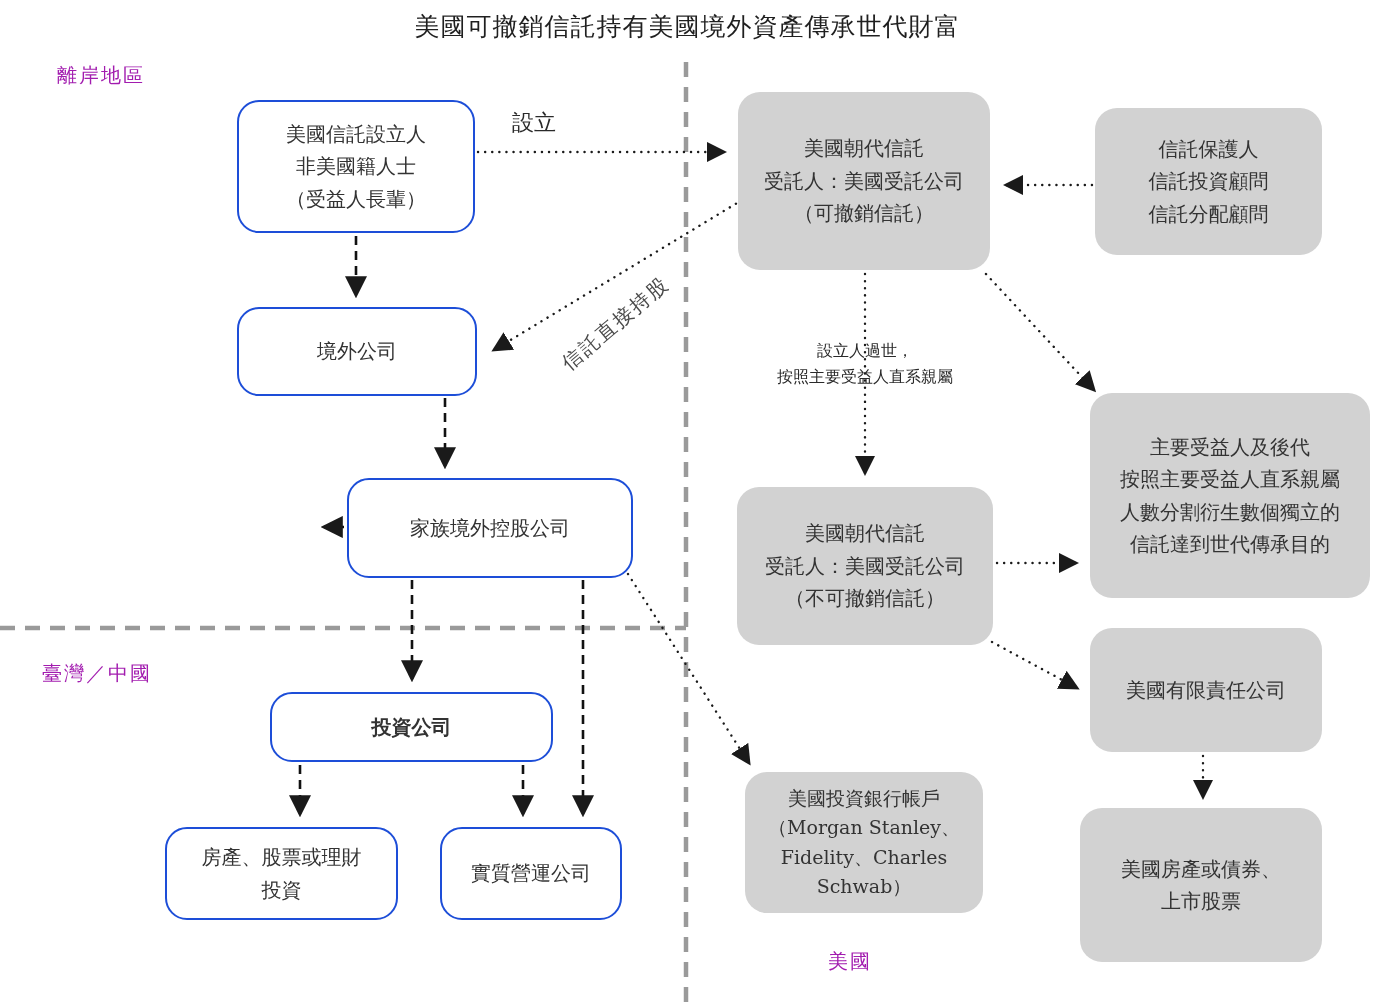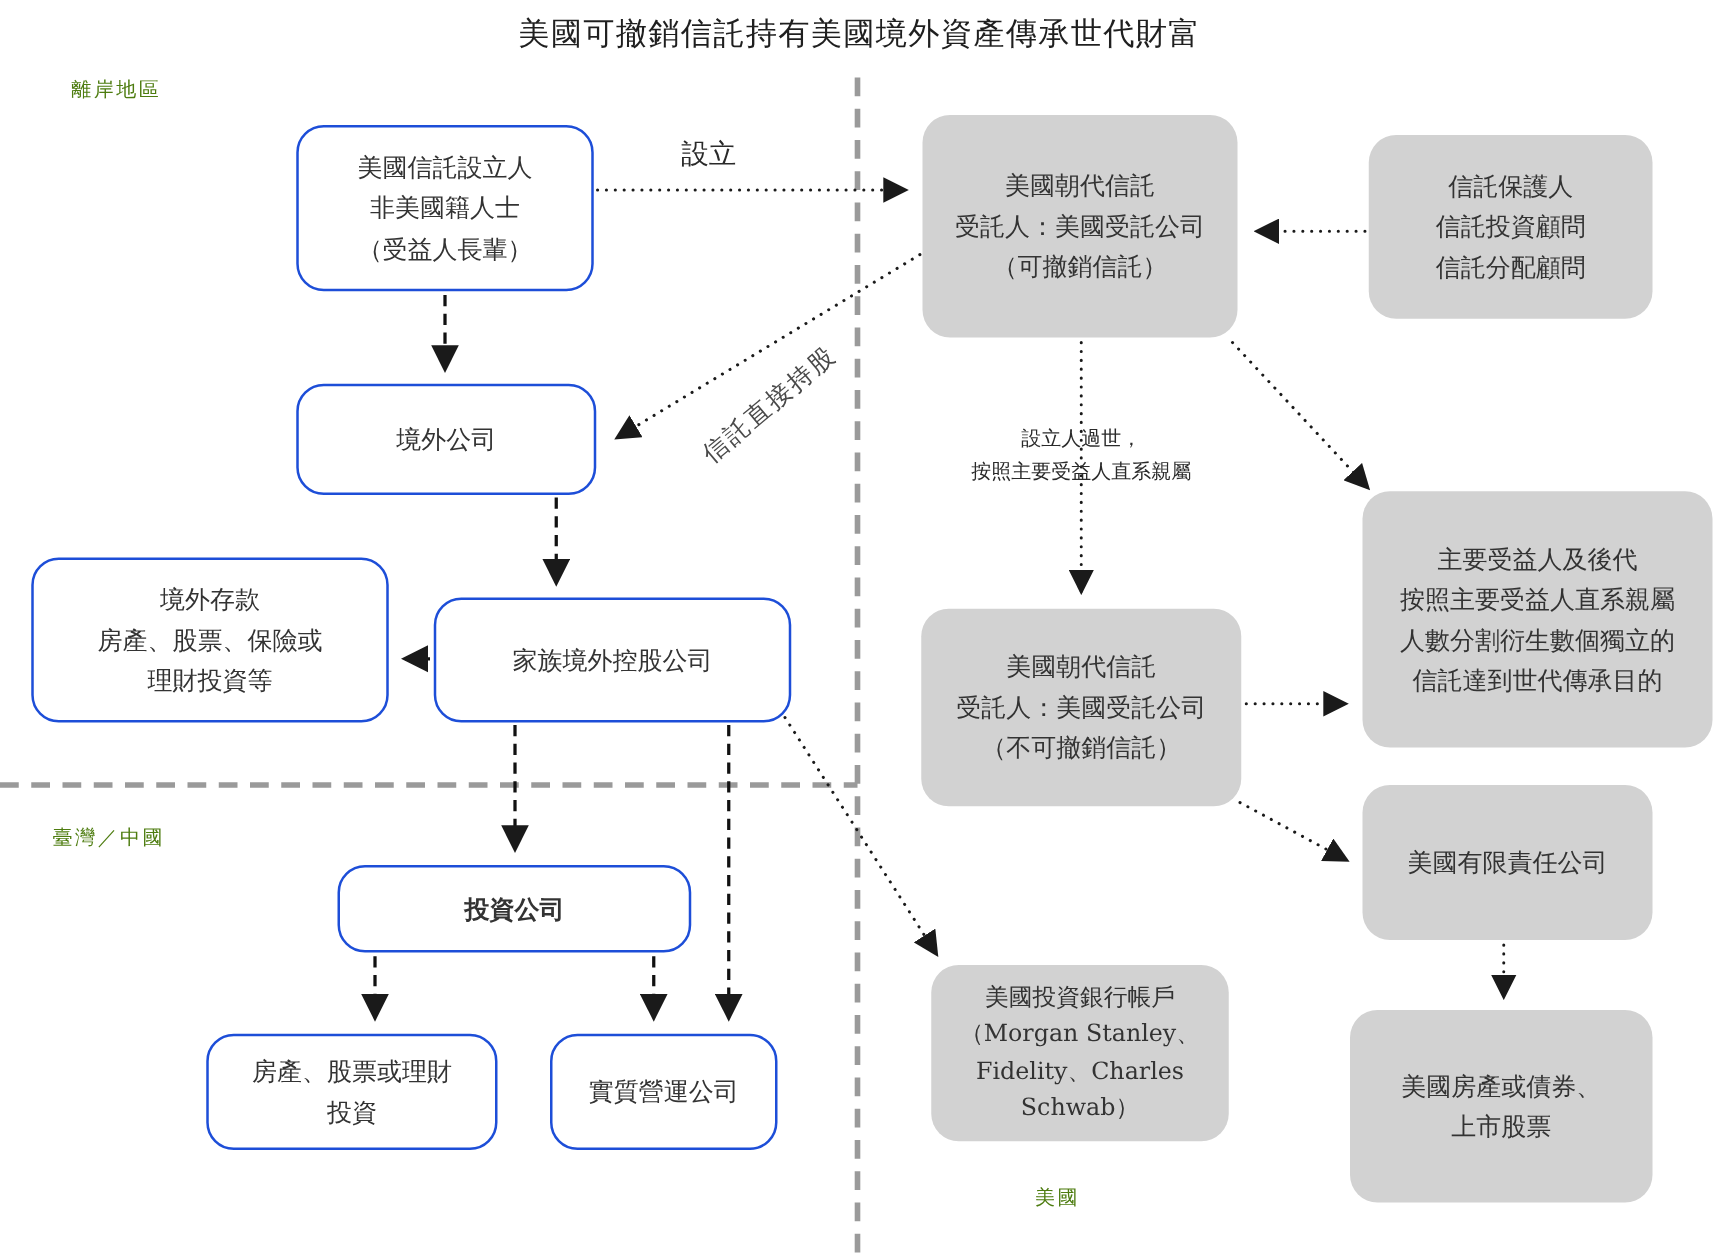--- a/index.html
+++ b/index.html
@@ -7,21 +7,21 @@
     font-family:"DejaVu Serif","Liberation Serif",serif;
     color:#2e2e2e;
     width:1375px;height:1003px;position:relative;overflow:hidden;
   }
   .stage{position:absolute;left:0;top:0;width:1375px;height:1003px;}
   .title{
     position:absolute;left:0;top:10px;width:1375px;text-align:center;
     font-size:25px;color:#1f1f1f;letter-spacing:1px;
   }
   .region-label{
-    position:absolute;font-size:16px;color:#4d7c0f;letter-spacing:2px;
+    position:absolute;font-size:20px;color:#a21caf;letter-spacing:2px;
   }
   .box{
     position:absolute;box-sizing:border-box;border-radius:22px;
     display:flex;flex-direction:column;justify-content:center;align-items:center;
     text-align:center;font-size:20px;line-height:1.62;color:#333333;
     padding:6px 10px;
   }
   .box.white{background:#ffffff;border:2px solid #1d4ed8;}
   .box.gray{background:#d2d2d2;border:none;}
   .bl{white-space:nowrap;}
@@ -83,25 +83,20 @@
   <div class="box white" style="left:237px;top:100px;width:238px;height:133px;">
     <div class="bl">美國信託設立人</div>
     <div class="bl">非美國籍人士</div>
     <div class="bl">（受益人長輩）</div>
   </div>
 
   <div class="box white" style="left:237px;top:307px;width:240px;height:89px;">
     <div class="bl">境外公司</div>
   </div>
 
-  <div class="box white" style="left:25px;top:446px;width:286px;height:132px;">
-    <div class="bl">境外存款</div>
-    <div class="bl">房產、股票、保險或</div>
-    <div class="bl">理財投資等</div>
-  </div>
 
   <div class="box white" style="left:347px;top:478px;width:286px;height:100px;">
     <div class="bl">家族境外控股公司</div>
   </div>
 
   <div class="box white" style="left:270px;top:692px;width:283px;height:70px;font-weight:bold;">
     <div class="bl">投資公司</div>
   </div>
 
   <div class="box white" style="left:165px;top:827px;width:233px;height:93px;">
@@ -147,21 +142,21 @@
     <div class="bl">（Morgan Stanley、</div>
     <div class="bl">Fidelity、Charles</div>
     <div class="bl">Schwab）</div>
   </div>
 
   <div class="box gray" style="left:1080px;top:808px;width:242px;height:154px;">
     <div class="bl">美國房產或債券、</div>
     <div class="bl">上市股票</div>
   </div>
 
-  <div class="edge-label" style="left:512px;top:108px;margin-left:33px;">設立</div>
+  <div class="edge-label" style="left:512px;top:108px;">設立</div>
 
   <div class="edge-label small rotated" style="left:528px;top:310px;width:175px;text-align:center;">信託直接持股</div>
 
   <div class="death-note">
     <div class="bl">設立人過世，</div>
     <div class="bl">按照主要受益人直系親屬</div>
   </div>
 
 </div>
 

